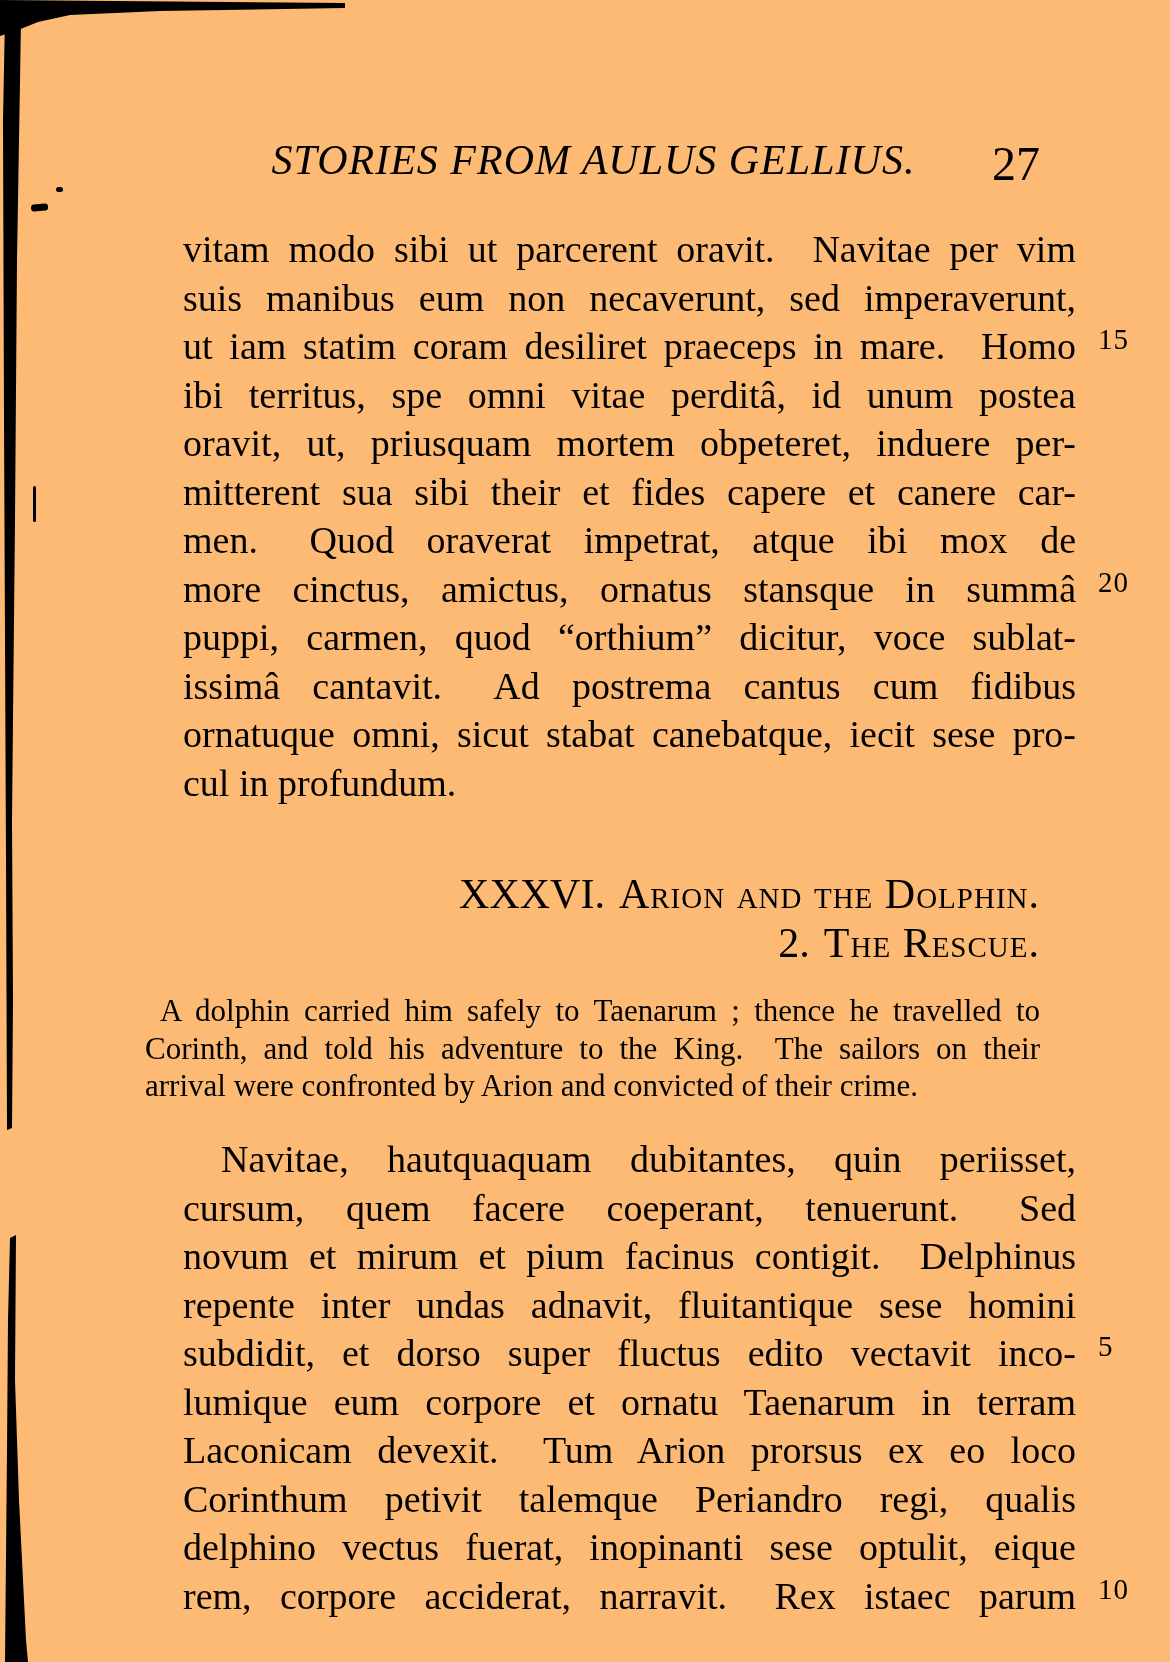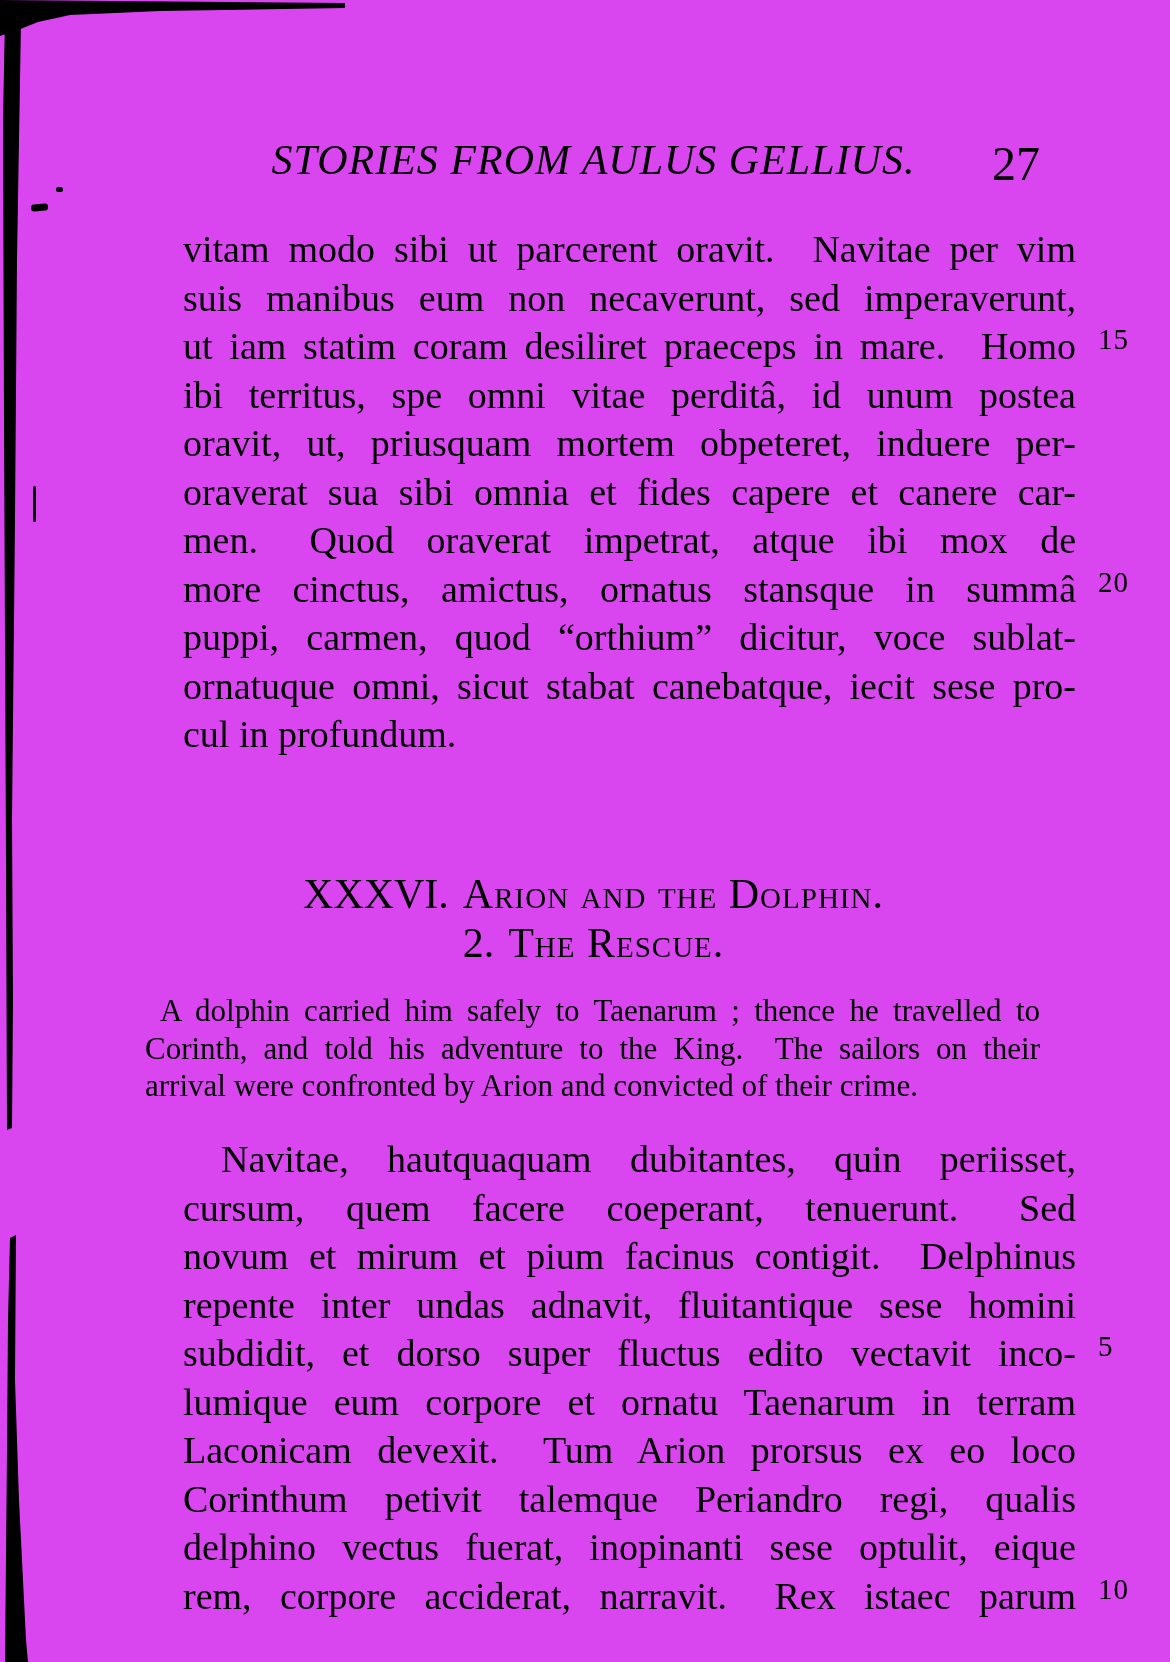--- a/index.html
+++ b/index.html
@@ -1,21 +1,21 @@
 <!DOCTYPE html>
 <html><head>
 <meta charset="utf-8">
 <style>
   html,body{margin:0;padding:0;}
   body{
     width:1170px;height:1662px;background:#ffffff;position:relative;
     font-family:"Liberation Serif","DejaVu Serif",serif;color:#000;
     overflow:hidden;
   }
-  .page{position:absolute;inset:0;background:#d946ef;}
+  .page{position:absolute;inset:0;background:#fdba74;}
   .artifacts{position:absolute;left:0;top:0;pointer-events:none;}
 
   
   .runhead{
     position:absolute;left:147px;top:136px;width:893px;
     text-align:center;font-style:italic;font-size:42px;line-height:48px;
     letter-spacing:1px;white-space:nowrap;
   }
   .pagenum{
     position:absolute;top:140px;right:130px;
@@ -31,21 +31,21 @@
   .j{text-align:justify;text-align-last:justify;}
   .lineno{
     position:absolute;left:calc(100% + 22px);top:3px;
     font-size:29px;line-height:1;letter-spacing:1px;white-space:nowrap;
     text-align:right;text-indent:0;
   }
 
   
   .heading{
     position:absolute;left:147px;top:870px;width:893px;margin:0;
-    text-align:center;font-size:42px;line-height:49px;font-weight:normal;
+    text-align:right;font-size:42px;line-height:49px;font-weight:normal;
     white-space:nowrap;
   }
   .sc{font-variant:small-caps;letter-spacing:1px;}
   .hnum{margin-right:14px;}
 
   
   .summary{
     position:absolute;left:145px;top:992px;width:895px;
     font-size:31px;line-height:37.5px;
   }
@@ -69,24 +69,25 @@
 
   <div class="runhead">STORIES FROM AULUS GELLIUS.</div>
   <div class="pagenum">27</div>
 
   <section class="para para1">
     <div class="line j"><span>vitam modo sibi ut parcerent oravit.  Navitae per vim</span></div>
     <div class="line j"><span>suis manibus eum non necaverunt, sed imperaverunt,</span></div>
     <div class="line j"><span>ut iam statim coram desiliret praeceps in mare.  Homo</span><span class="lineno">15</span></div>
     <div class="line j"><span>ibi territus, spe omni vitae perditâ, id unum postea</span></div>
     <div class="line j"><span>oravit, ut, priusquam mortem obpeteret, induere per-</span></div>
-    <div class="line j"><span>oraverat sua sibi omnia et fides capere et canere car-</span></div>
+    <div class="line j"><span>mitterent sua sibi their et fides capere et canere car-</span></div>
     <div class="line j"><span>men.  Quod oraverat impetrat, atque ibi mox de</span></div>
     <div class="line j"><span>more cinctus, amictus, ornatus stansque in summâ</span><span class="lineno">20</span></div>
     <div class="line j"><span>puppi, carmen, quod “orthium” dicitur, voce sublat-</span></div>
+    <div class="line j"><span>issimâ cantavit.  Ad postrema cantus cum fidibus</span></div>
     <div class="line j"><span>ornatuque omni, sicut stabat canebatque, iecit sese pro-</span></div>
     <div class="line"><span>cul in profundum.</span></div>
   </section>
 
   <h2 class="heading">
     <div><span class="hnum">XXXVI.</span><span class="sc">Arion and the Dolphin.</span></div>
     <div><span class="hnum">2.</span><span class="sc">The Rescue.</span></div>
   </h2>
 
   <section class="summary">

